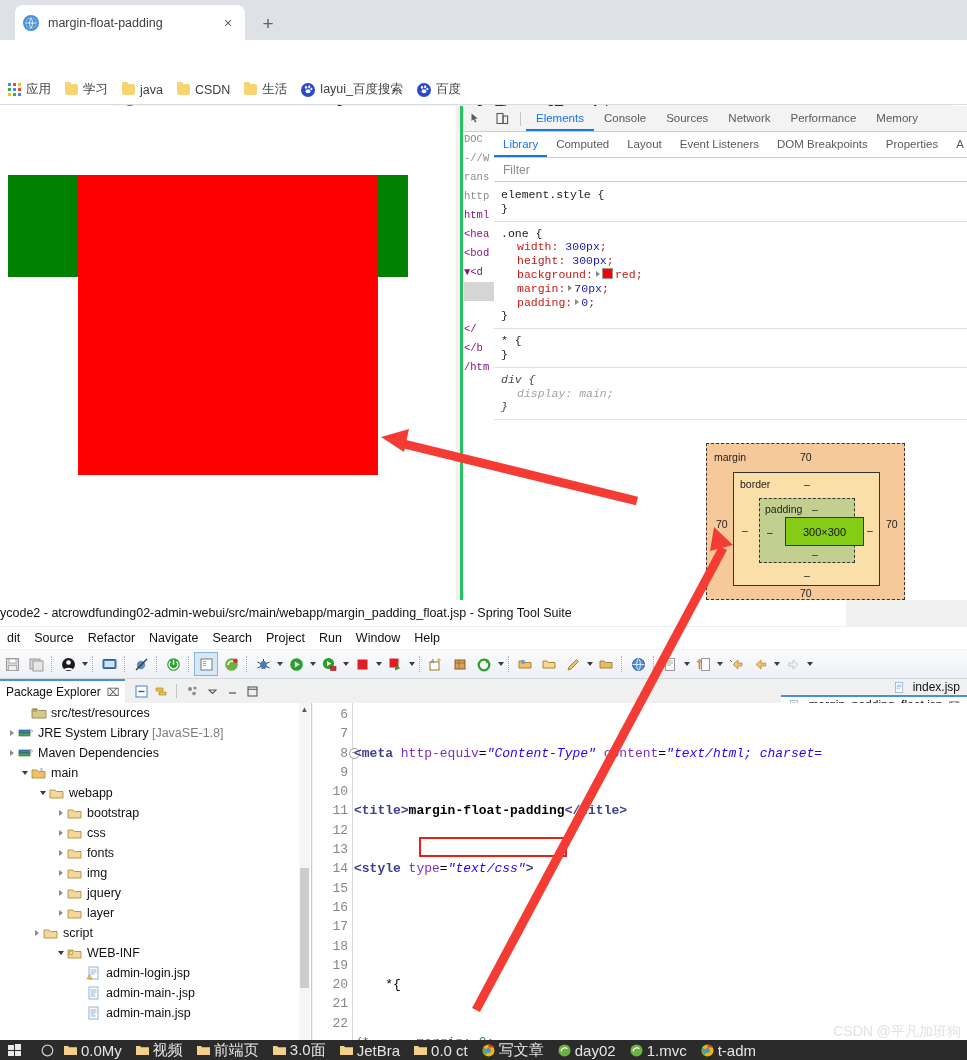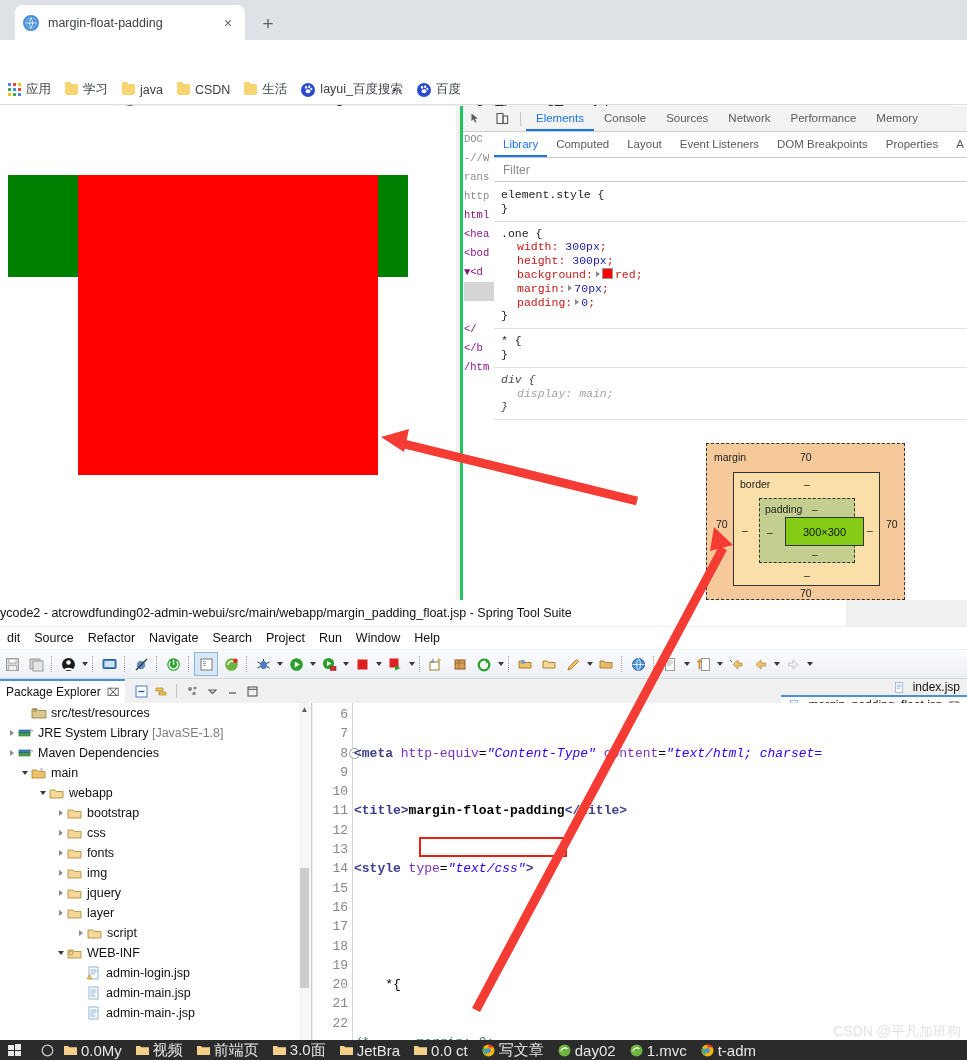--- a/index.html
+++ b/index.html
@@ -780,21 +780,21 @@
         <span class="tw">
             <span class="chev right"></span>
           </span>
         <span class="ticon">
             <svg width="16" height="14" viewBox="0 0 16 14">
               <path d="M1 12V4h5l1.5 1.5H14V12z" fill="#f5d79a" stroke="#a8862f" stroke-width=".8"></path>
             </svg>
           </span>
         <span class="tlabel">layer</span>
       </div>
-      <div class="trow" style="padding-left:74px">
+      <div class="trow" style="padding-left:30px">
         <span class="tw">
             <span class="chev right"></span>
           </span>
         <span class="ticon">
             <svg width="16" height="14" viewBox="0 0 16 14">
               <path d="M1 12V4h5l1.5 1.5H14V12z" fill="#f5d79a" stroke="#a8862f" stroke-width=".8"></path>
             </svg>
           </span>
         <span class="tlabel">script</span>
       </div>
@@ -820,30 +820,30 @@
           </span>
         <span class="tlabel">admin-login.jsp</span>
       </div>
       <div class="trow" style="padding-left:86px">
         <span class="ticon">
             <svg width="16" height="14" viewBox="0 0 16 14">
               <rect x="3" y="1" width="9" height="12" fill="#fff" stroke="#7a9fcf" stroke-width=".8"></rect>
               <path d="M4.5 4h6M4.5 6h6M4.5 8h4M4.5 10h5" stroke="#5f8fbf" stroke-width=".7"></path>
             </svg>
           </span>
-        <span class="tlabel">admin-main.jsp</span>
+        <span class="tlabel">admin-main-.jsp</span>
       </div>
       <div class="trow" style="padding-left:86px">
         <span class="ticon">
             <svg width="16" height="14" viewBox="0 0 16 14">
               <rect x="3" y="1" width="9" height="12" fill="#fff" stroke="#7a9fcf" stroke-width=".8"></rect>
               <path d="M4.5 4h6M4.5 6h6M4.5 8h4M4.5 10h5" stroke="#5f8fbf" stroke-width=".7"></path>
             </svg>
           </span>
-        <span class="tlabel">admin-main-.jsp</span>
+        <span class="tlabel">admin-main.jsp</span>
       </div>
     </div>
 
     <div id="pkg-scroll">
       <div class="up">▲</div>
       <div class="thumb"></div>
     </div>
   </div>
 
   <div id="editor">

